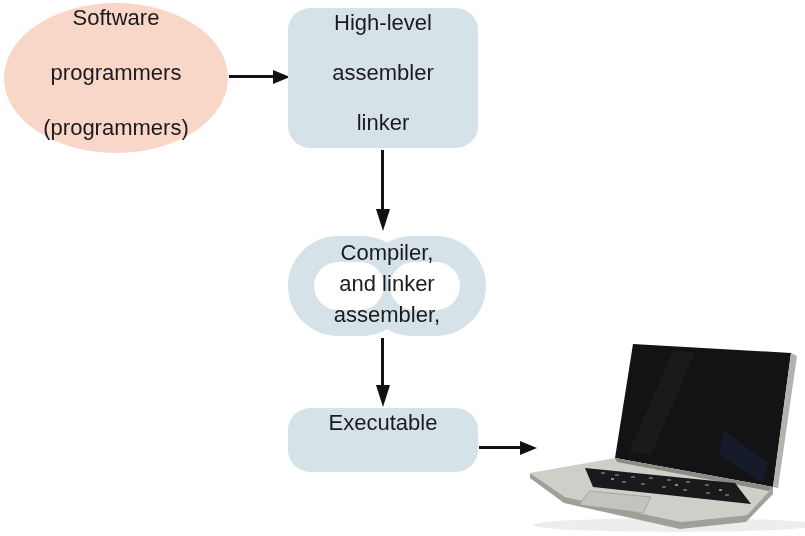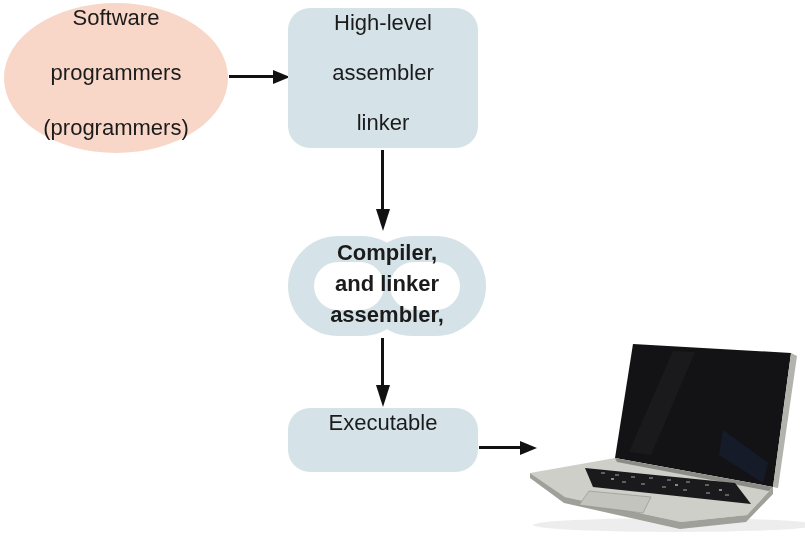--- a/index.html
+++ b/index.html
@@ -63,21 +63,20 @@
     left: -20px; top: -6px;
     width: 242px; height: 110px;
     display: flex;
     flex-direction: column;
     align-items: center;
     justify-content: center;
     text-align: center;
     font-size: 22px;
     line-height: 31px;
     color: #1b1b1b;
-    font-weight: bold;
   }
   
   .arrow { position: absolute; }
   .arrow .shaft-h { position: absolute; background: #111111; height: 3px; }
   .arrow .shaft-v { position: absolute; background: #111111; width: 3px; }
   .arrow .head-right {
     position: absolute;
     width: 0; height: 0;
     border-top: 7px solid transparent;
     border-bottom: 7px solid transparent;

